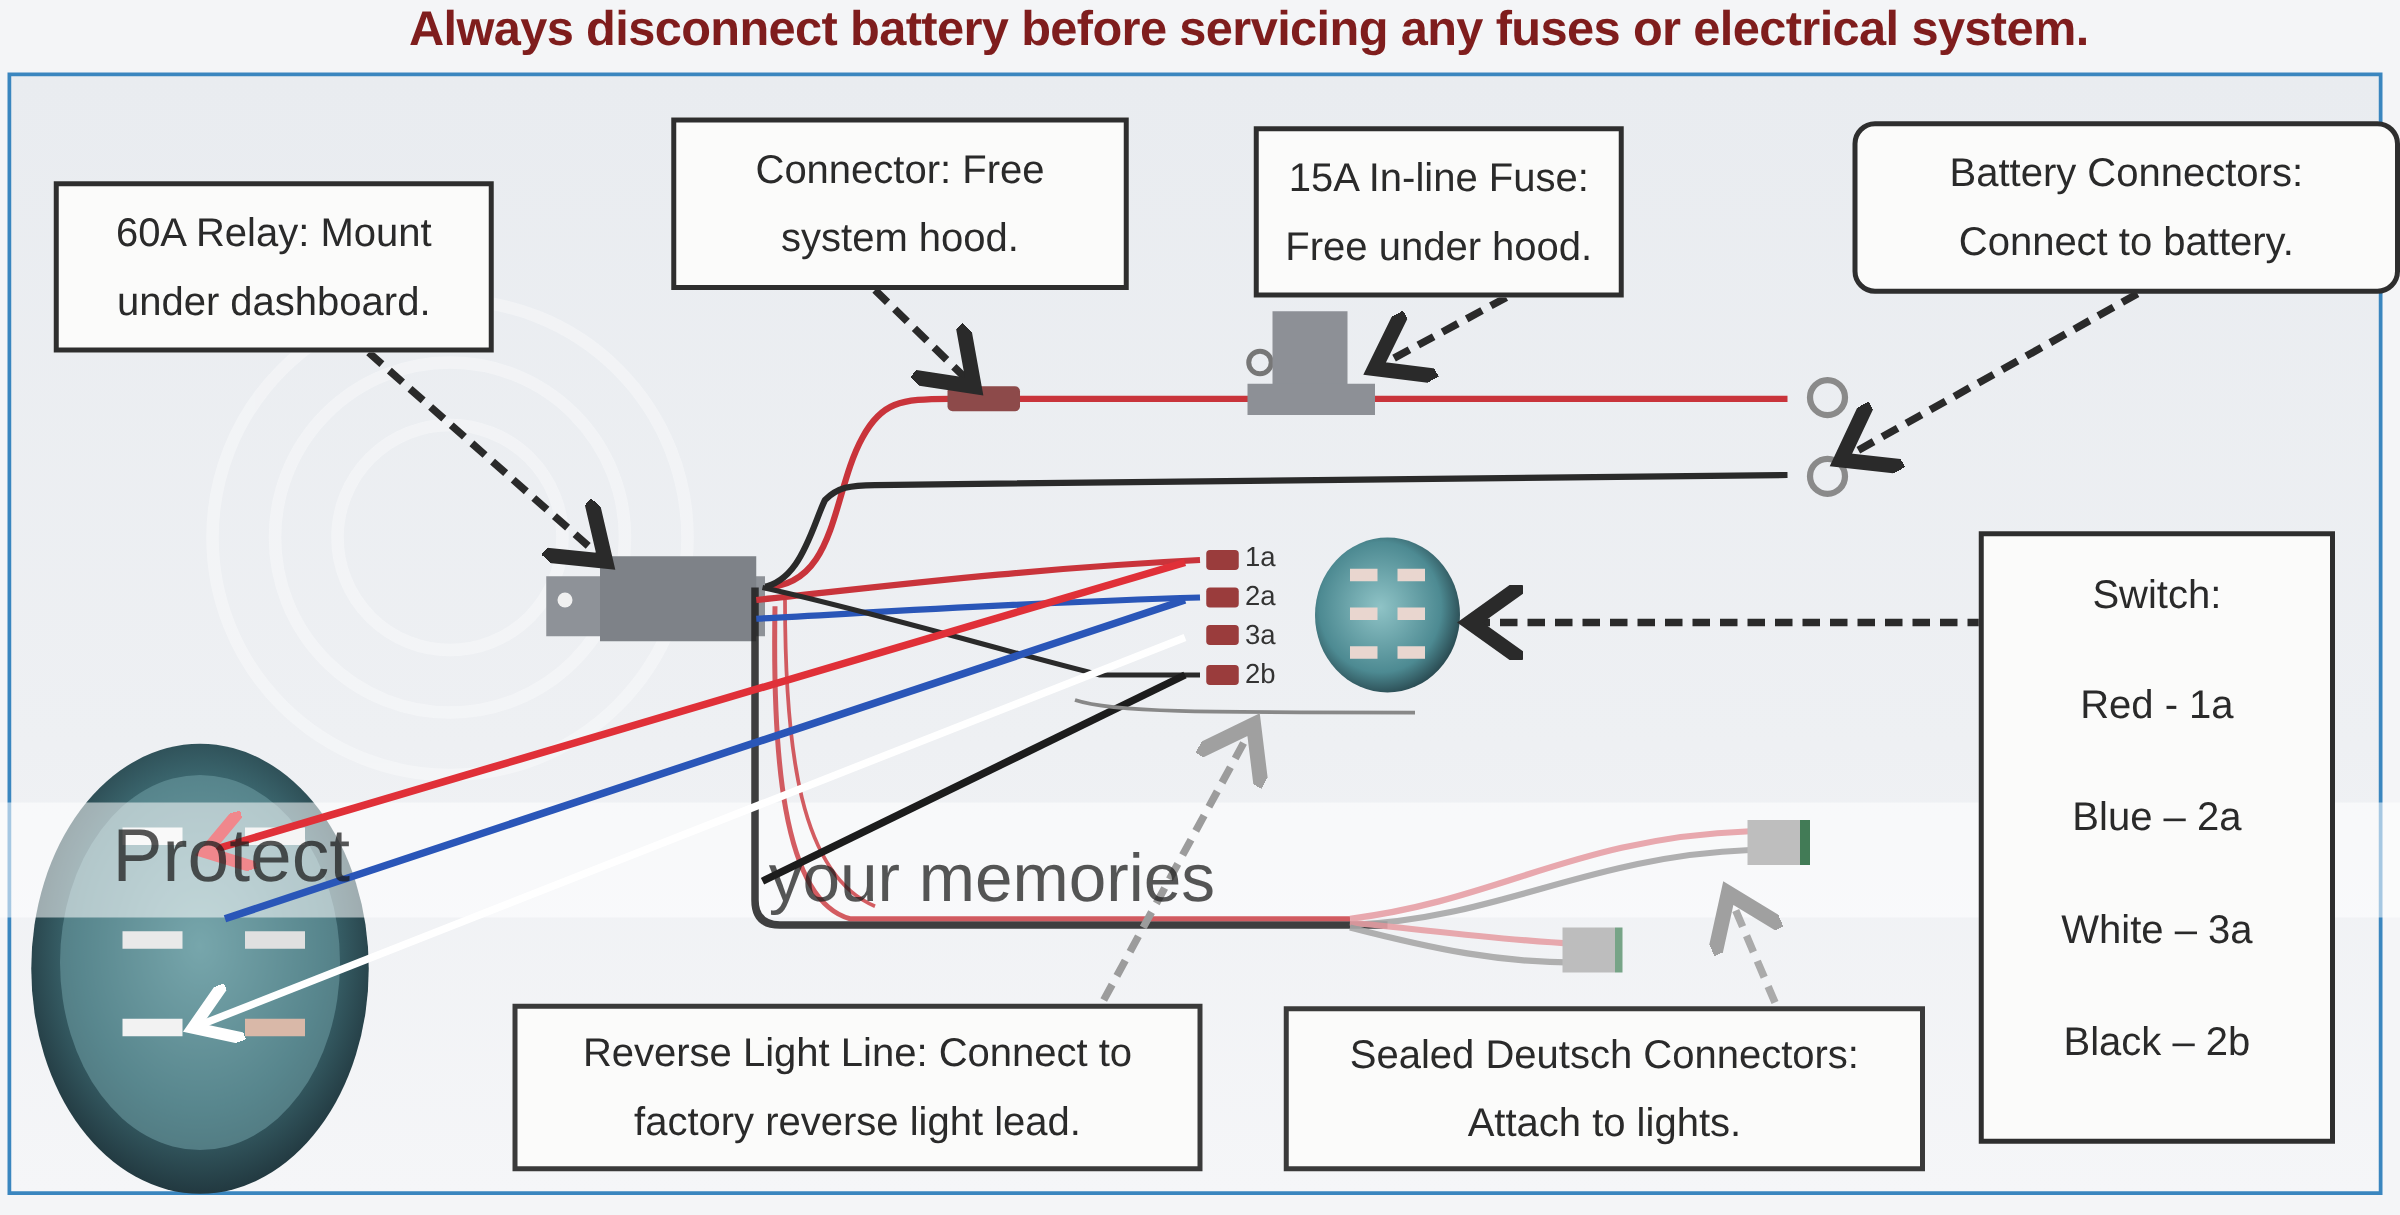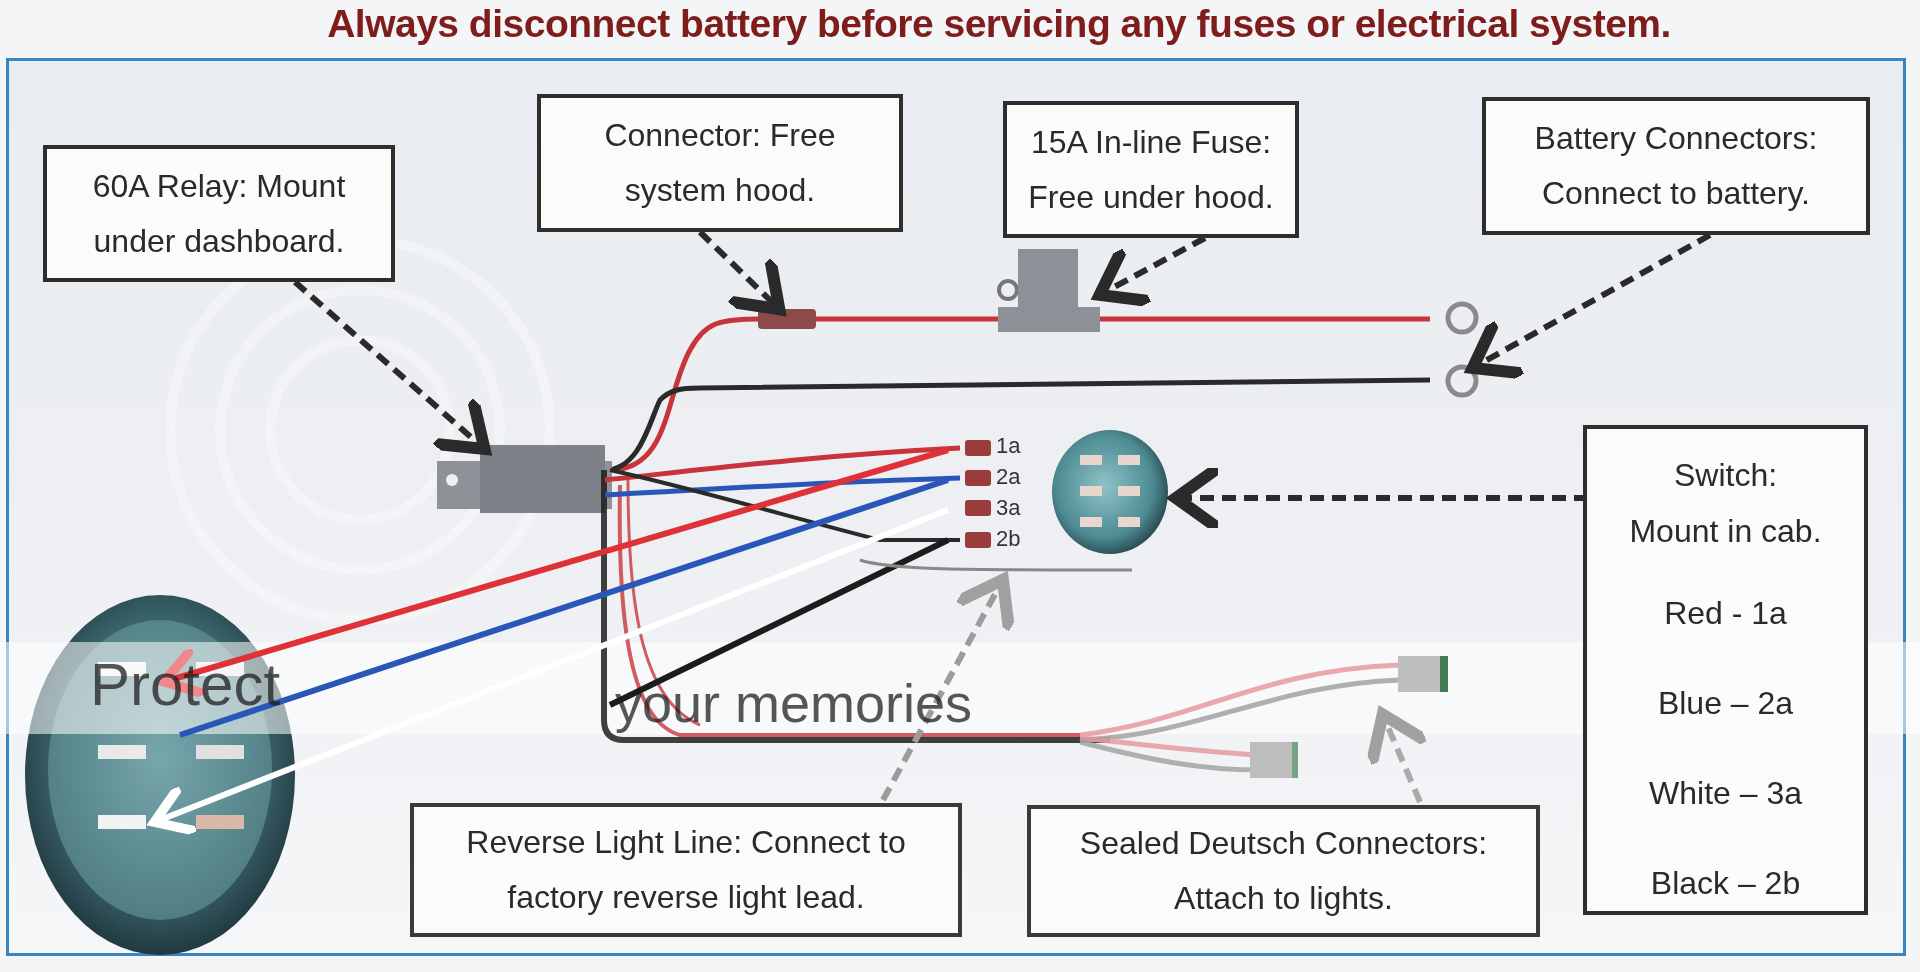--- a/index.html
+++ b/index.html
@@ -159,28 +159,27 @@
 <div class="callout" style="left:537px;top:94px;width:366px;height:138px;">
   <span>Connector: Free</span>
   <span>system hood.</span>
 </div>
 
 <div class="callout" style="left:1003px;top:101px;width:296px;height:137px;">
   <span>15A In-line Fuse:</span>
   <span>Free under hood.</span>
 </div>
 
-<div class="callout" style="left:1482px;top:97px;width:388px;height:138px;">
+<div class="callout" style="left:1482px;top:97px;width:438px;height:138px;border-radius:18px;">
   <span>Battery Connectors:</span>
   <span>Connect to battery.</span>
 </div>
 
 <div class="callout switch-box" style="left:1583px;top:386px;width:285px;height:490px;justify-content:flex-start;padding-top:18px;margin-top:39px;">
   <span>Switch:</span>
-  <span>Mount in cab.</span>
   <div class="gap"></div>
   <span style="margin-bottom:34px;">Red  - 1a</span>
   <span style="margin-bottom:34px;">Blue – 2a</span>
   <span style="margin-bottom:34px;">White – 3a</span>
   <span>Black – 2b</span>
 </div>
 
 <div class="callout faded" style="left:410px;top:803px;width:552px;height:134px;">
   <span>Reverse Light Line: Connect to</span>
   <span>factory reverse light lead.</span>

